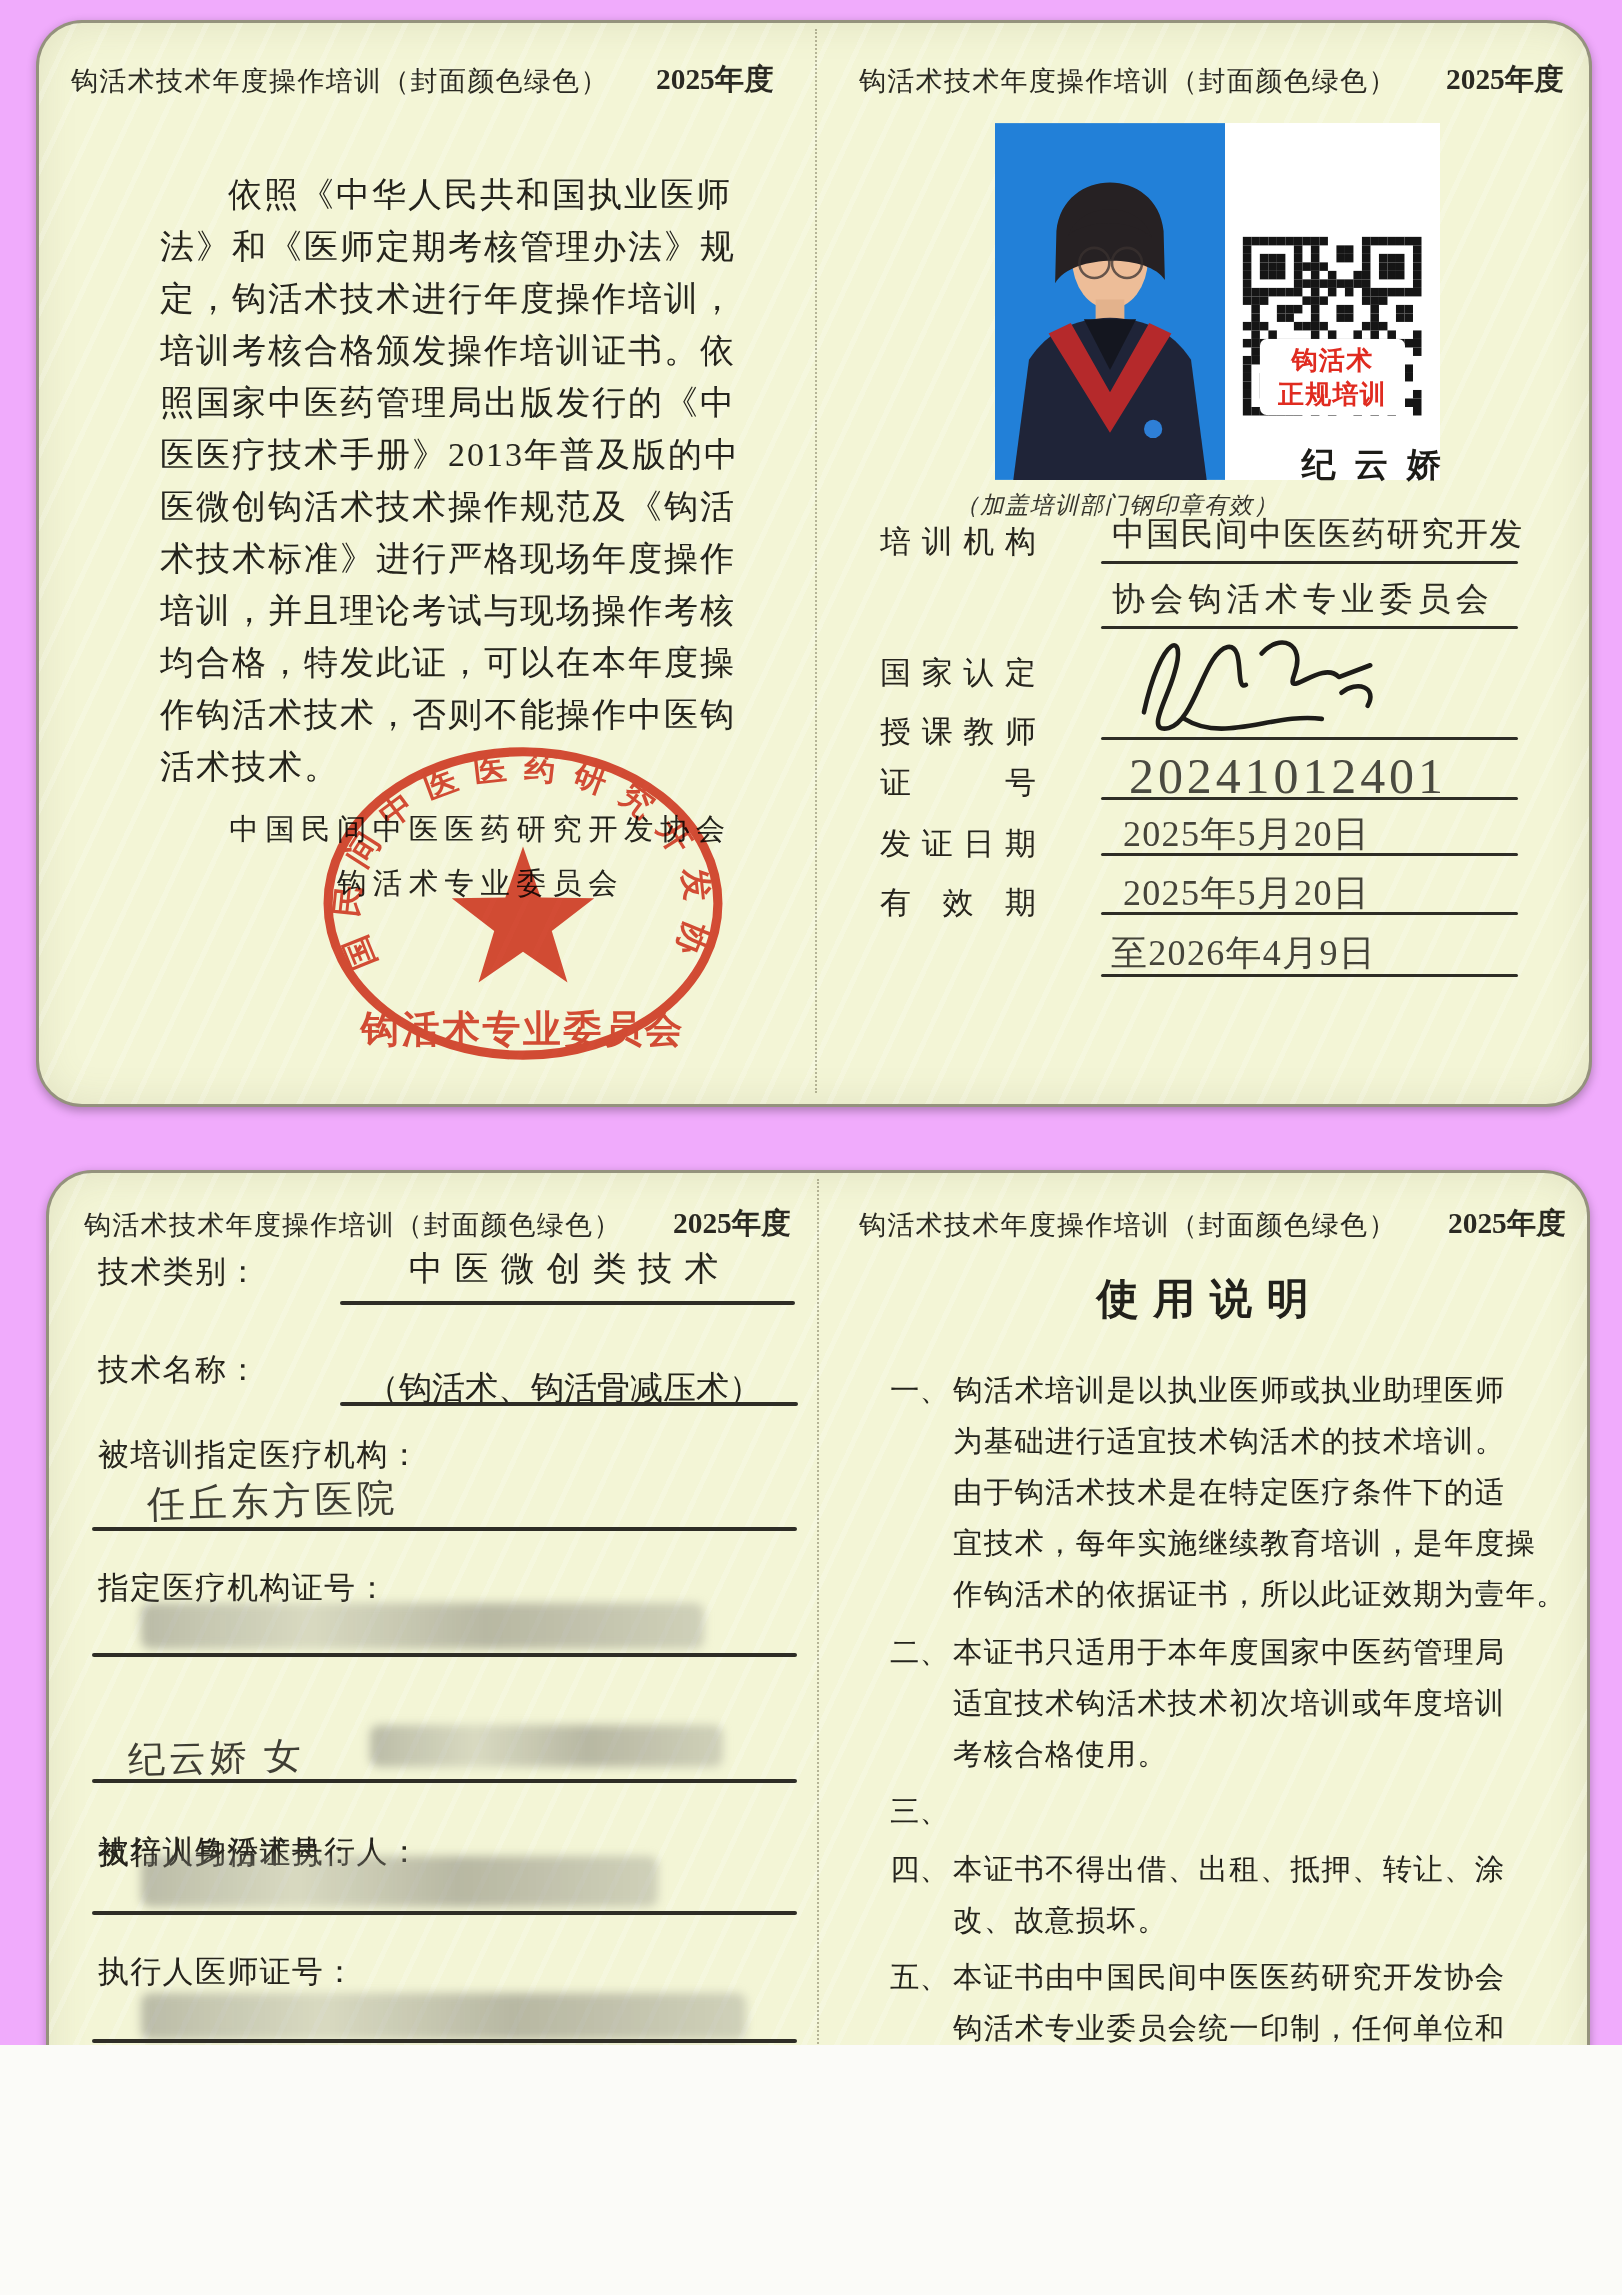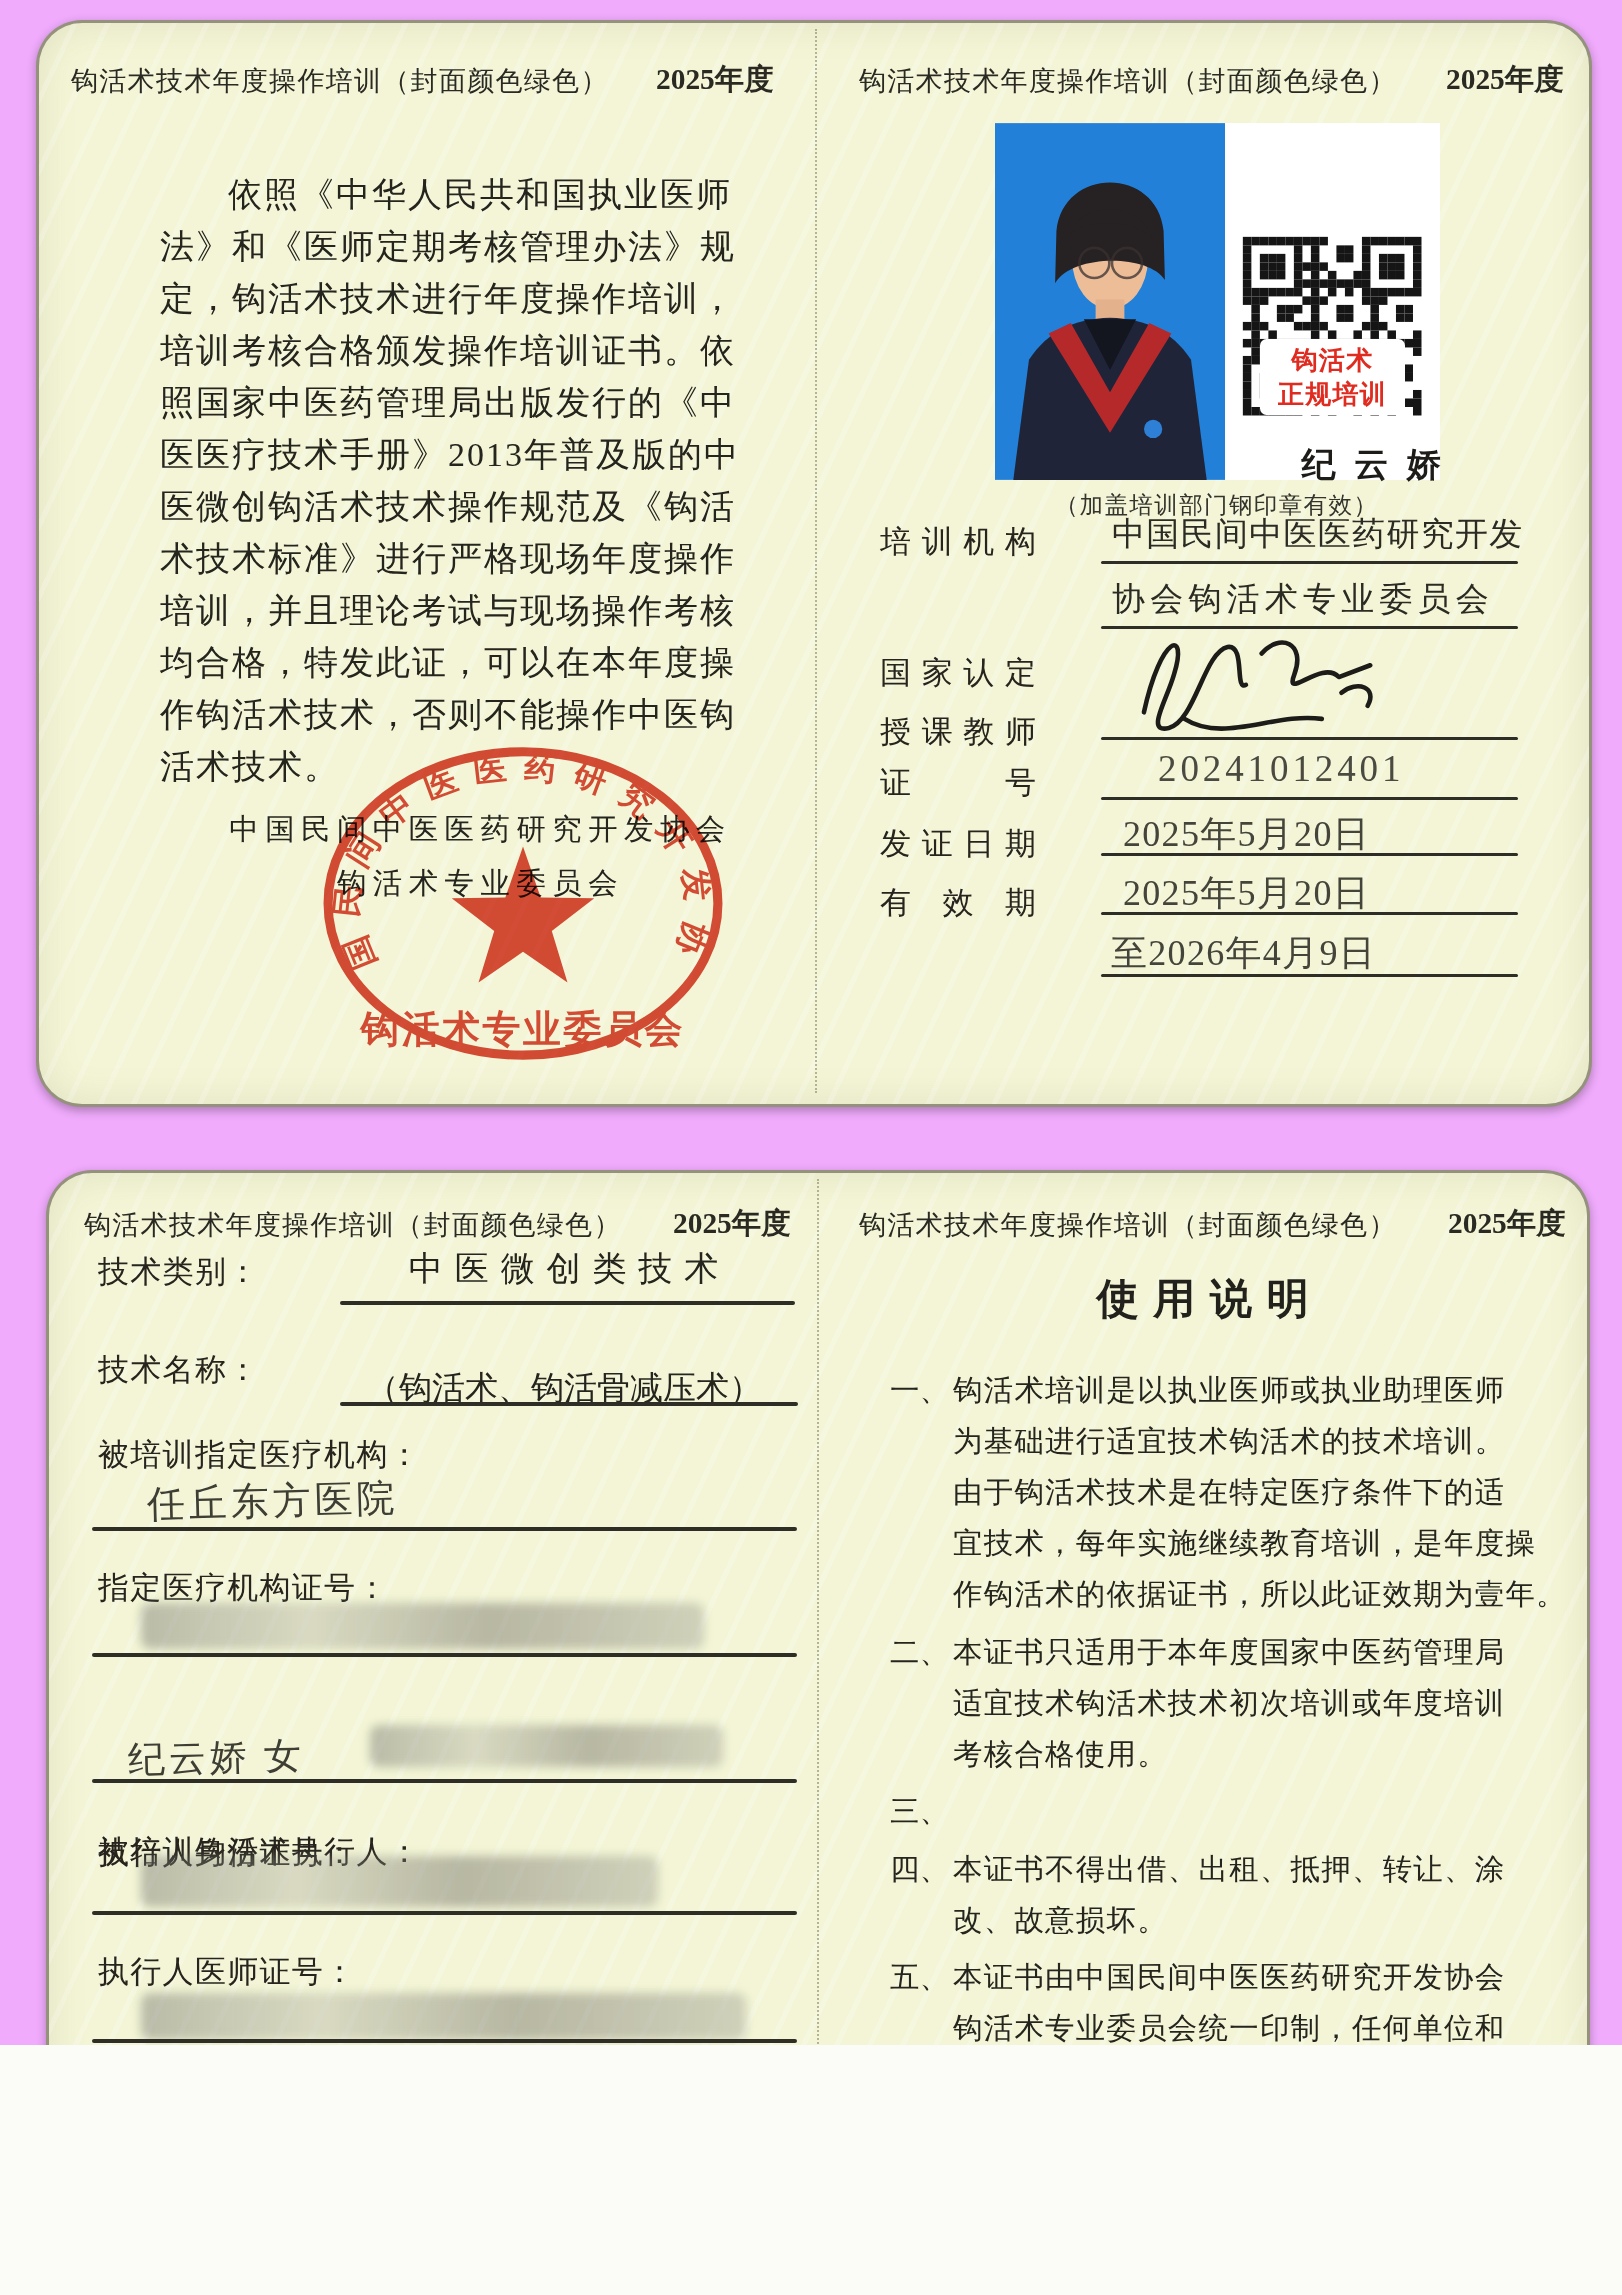--- a/index.html
+++ b/index.html
@@ -11,40 +11,40 @@
           background:repeating-linear-gradient(115deg,rgba(255,255,255,.20) 0 5.2px,rgba(0,0,0,0) 5.2px 30px);}
   .fold{position:absolute;width:0;border-left:2.6px dotted rgba(105,100,72,.45);}
   .abs{position:absolute;}
   .ht{font-size:27px;letter-spacing:1.3px;color:#2a2922;}
   .hy{font-size:29.4px;font-weight:600;color:#2a2922;}
   .intro{font-size:34px;line-height:52px;letter-spacing:2px;text-indent:2em;
          white-space:pre-line;text-align:left;color:#25241d;}
   .orgline{text-align:center;font-size:29.4px;letter-spacing:6.5px;color:#25241d;}
   .flabel{width:156px;font-size:31px;color:#26241d;text-align:justify;text-align-last:justify;}
   .fvalue{font-size:33px;color:#2c2b23;}
-  .num{font-size:37px;letter-spacing:3.9px;color:#4a4a40;margin-left:29px;}
+  .num{font-size:50px;letter-spacing:3.9px;color:#4a4a40;}
   .datev{font-size:36px;letter-spacing:1.3px;color:#45443a;}
   .ul{position:absolute;height:3.3px;background:#2e2d26;border-radius:2px;}
   .ul.thick{height:3.9px;}
   .dlabel{font-size:31px;color:#26241d;letter-spacing:1.3px;}
   .dvcenter{text-align:center;font-size:34px;color:#25241d;}
   .hand{font-size:38px;color:#3f3e34;transform:rotate(-1.5deg);letter-spacing:3.9px;}
   .smudge{position:absolute;background:linear-gradient(90deg,rgba(118,118,110,.45),rgba(160,160,148,.32) 30%,rgba(118,116,106,.48) 62%,rgba(150,150,138,.38));
           filter:blur(4.6px);border-radius:9.2px;}
   .ititle{text-align:center;font-size:42px;font-weight:600;letter-spacing:.35em;color:#22211b;}
   .item{display:flex;align-items:flex-start;margin-bottom:6.5px;}
   .inum{flex:0 0 63px;font-size:29.4px;line-height:51px;color:#25241d;}
   .ilines{font-size:29.4px;line-height:51px;letter-spacing:1.3px;white-space:pre-line;color:#25241d;}
   .qrwhite{background:#ffffff;}
   .qrlabel{position:absolute;background:#ffffff;border-radius:6.5px;display:flex;flex-direction:column;
            align-items:center;justify-content:center;}
   .qrlabel span{font-size:26px;font-weight:bold;color:#e02b20;line-height:34px;letter-spacing:1.3px;
            font-family:"Liberation Sans","DejaVu Sans",sans-serif;}
   .pname{text-align:center;font-size:34px;letter-spacing:.55em;color:#1d1c18;font-weight:600;padding-left:48px;}
-  .caption{text-align:center;font-size:23.6px;letter-spacing:1.3px;color:#35342c;}
+  .caption{font-size:23.6px;letter-spacing:1.3px;color:#35342c;font-style:italic;}
 </style>
 </head>
 <body>
 
 <div id="doc">
 
   <div class="spread" style="left:36px;top:19.6px;width:1550px;height:1081px;"></div>
   <div class="fold" style="left:815px;top:29px;height:1064px;"></div>
 
   <div class="abs ht" style="left:71px;top:63px;">钩活术技术年度操作培训（封面颜色绿色）</div>

